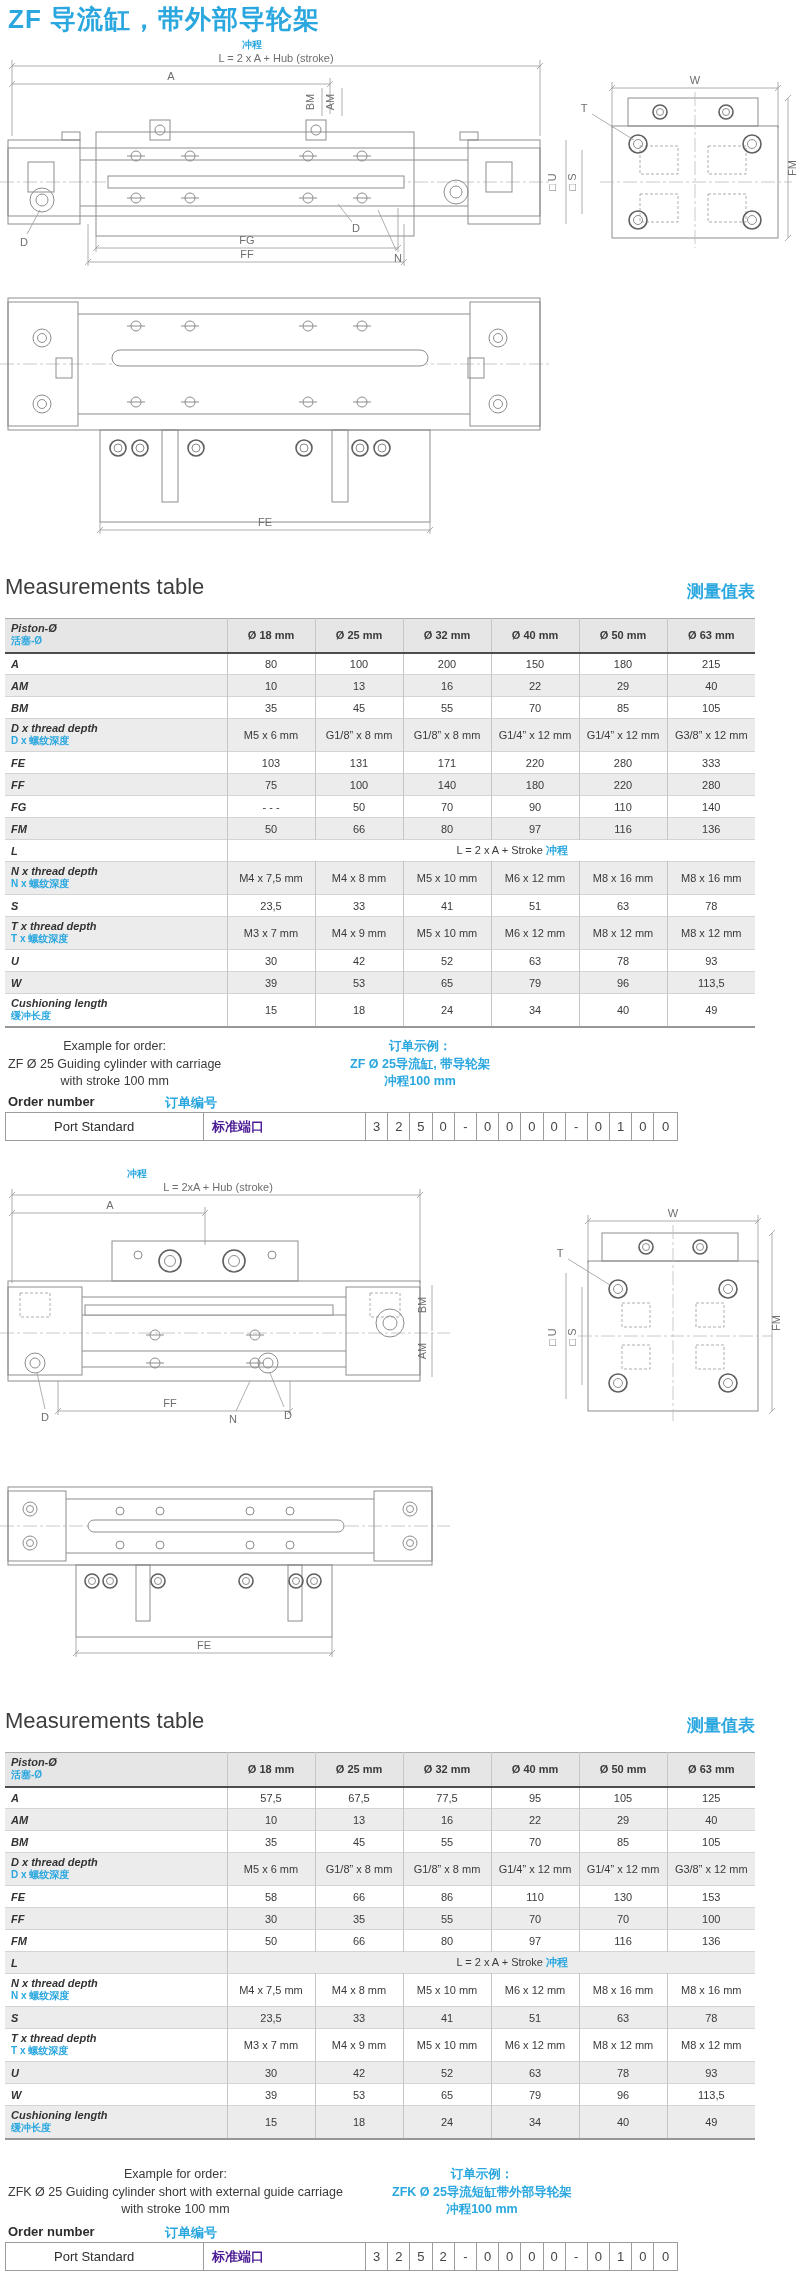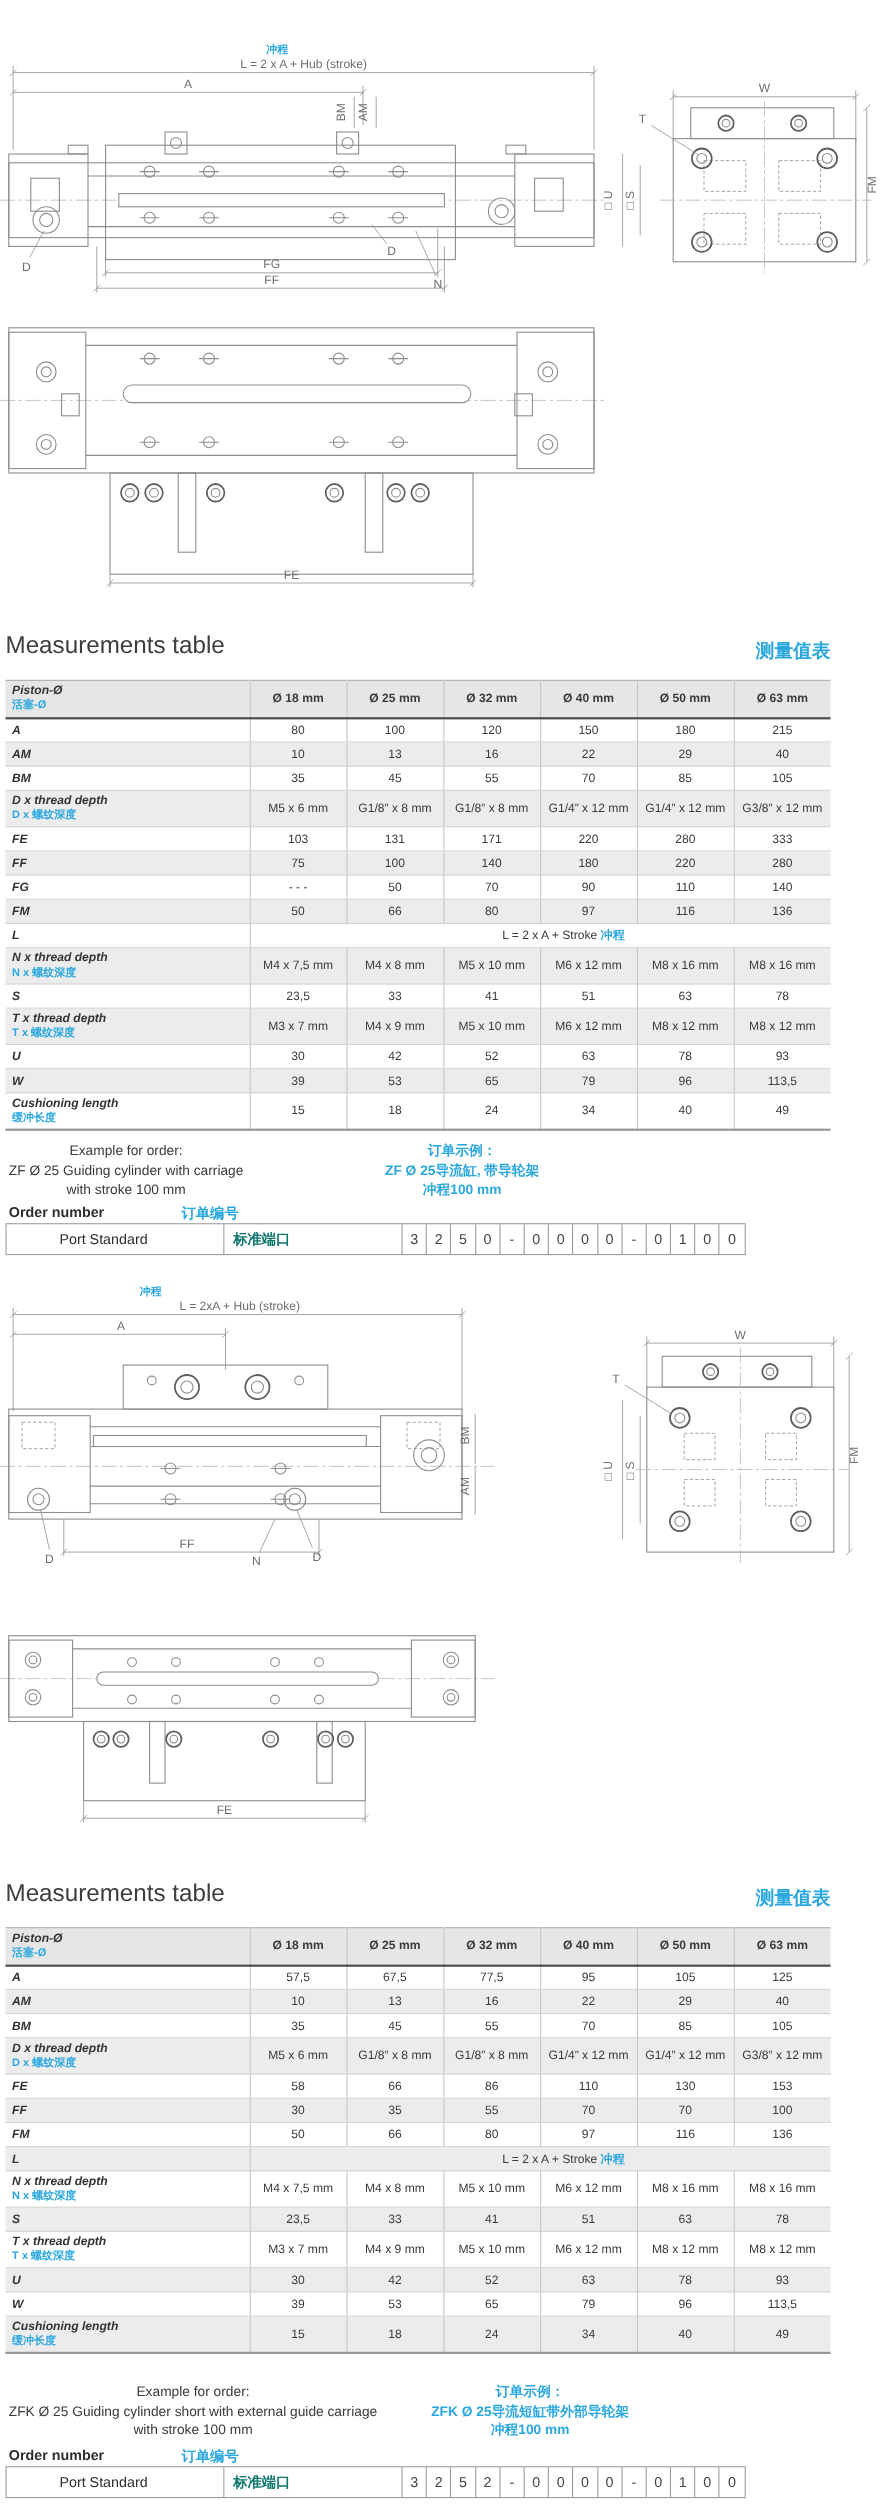--- a/index.html
+++ b/index.html
@@ -31,41 +31,42 @@
   
   .ex{font-size:12.5px;line-height:17.5px;color:#3a3a3a;text-align:center;}
   .ex.cn{color:#2aa7df;font-weight:bold;}
   
   .ord-head-en{font-size:13px;font-weight:bold;color:#2d2d2d;}
   .ord-head-cn{font-size:13px;font-weight:bold;color:#2aa7df;}
   .order-row{position:absolute;left:5px;display:flex;height:27px;border:1px solid #9c9c9c;
              align-items:stretch;font-size:13px;background:#fff;padding-left:40px;}
   .order-row .oc{display:flex;align-items:center;padding-left:8px;border-right:1px solid #9c9c9c;box-sizing:border-box;}
   .order-row .oc1{width:158px;color:#2d2d2d;}
-  .order-row .oc2{width:162px;color:#0f766e;font-weight:bold;}
+  .order-row .oc2{width:162px;color:#4c1d95;font-weight:bold;}
   .digits{display:flex;}
   .digit-cell{width:22.2px;display:flex;align-items:center;justify-content:center;
               border-right:1px solid #9c9c9c;color:#444;box-sizing:border-box;}
   .digit-cell:last-child{border-right:none;}
   
   svg{position:absolute;left:0;}
   .dr{stroke:#8d8d8d;fill:none;stroke-width:1;}
   .drd{stroke:#5f5f5f;fill:none;stroke-width:1.6;}
   .dsh{stroke:#9a9a9a;fill:none;stroke-width:0.8;stroke-dasharray:3 2;}
   .cl{stroke:#bdbdbd;fill:none;stroke-width:0.8;stroke-dasharray:14 3 3 3;}
   .dim{stroke:#9a9a9a;fill:none;stroke-width:0.8;}
   .dtx{font-size:11px;fill:#6e6e6e;}
   .dtxcn{font-size:10px;font-weight:bold;fill:#2aa7df;}
   .bar{fill:#fff;stroke:#8d8d8d;stroke-width:1;}
 </style>
 </head>
 <body>
 
 <div class="page">
 
+  <div class="abs sec-title" style="left:8px;top:2px;">ZF 导流缸，带外部导轮架</div>
 
   <svg class="abs" style="top:36px;" width="800" height="250" viewBox="0 0 800 250">
 
     <text class="dtxcn" x="252" y="12" text-anchor="middle">冲程</text>
 
     <line class="dim" x1="12" y1="30" x2="540" y2="30"></line>
     <path class="dim" d="M9 33 L15 27 M537 33 L543 27"></path>
     <line class="dim" x1="12" y1="24" x2="12" y2="100"></line>
       <line class="dim" x1="540" y1="24" x2="540" y2="100"></line>
     <text class="dtx" x="276" y="26" text-anchor="middle">L = 2 x A + Hub (stroke)</text>
@@ -272,21 +273,21 @@
           <td class="hcol">Ø 63 mm</td>
         </tr>
       </thead>
       <tbody>
         <tr>
           <td class="lab">
             <div class="len">A</div>
           </td>
           <td>80</td>
           <td>100</td>
-          <td>120</td>
+          <td>200</td>
           <td>150</td>
           <td>180</td>
           <td>215</td>
         </tr>
         <tr>
           <td class="lab">
             <div class="len">AM</div>
           </td>
           <td>10</td>
           <td>13</td>

